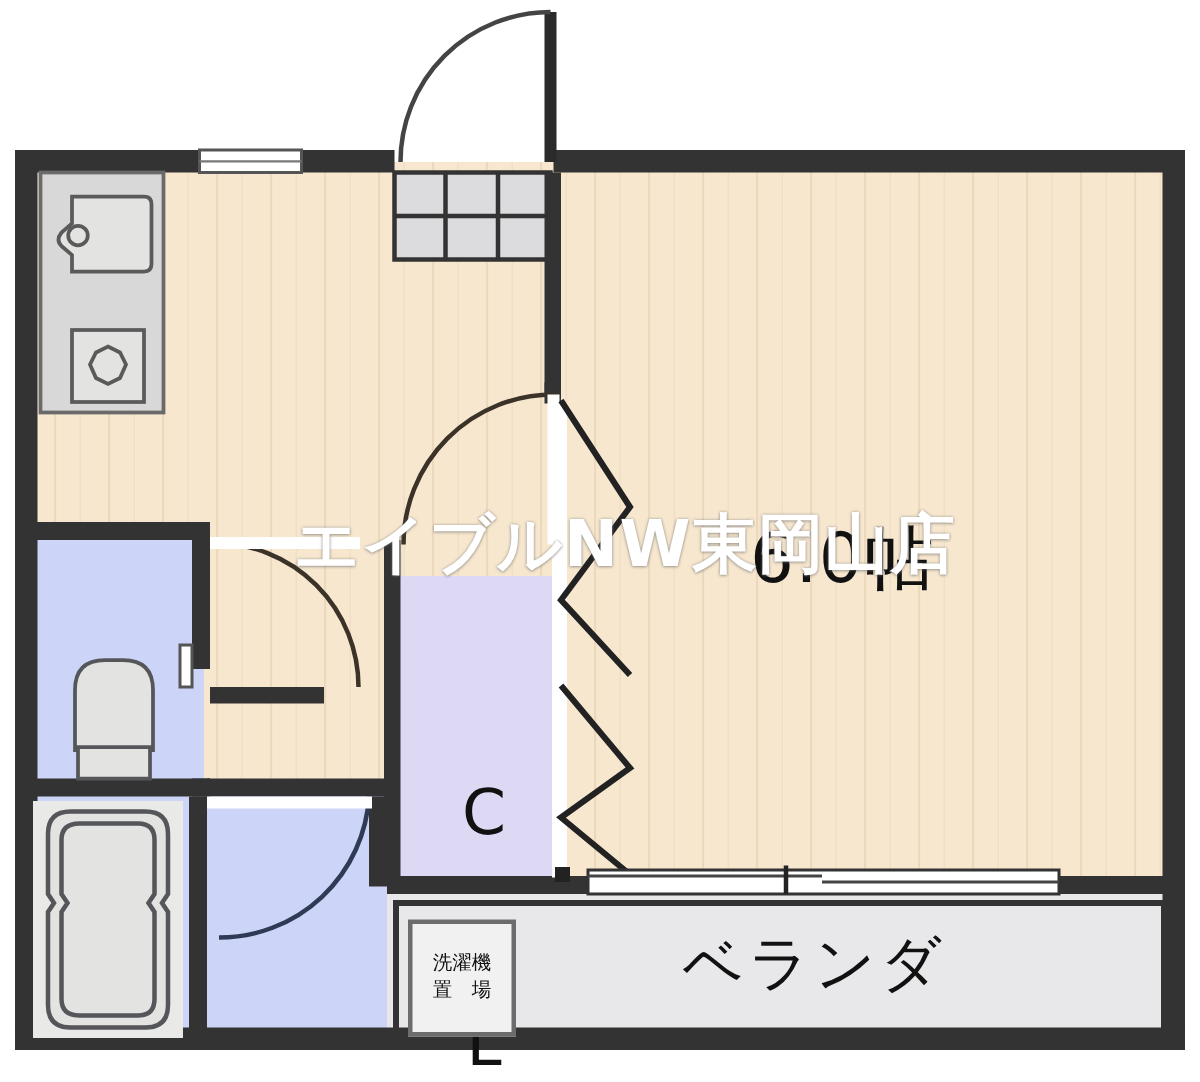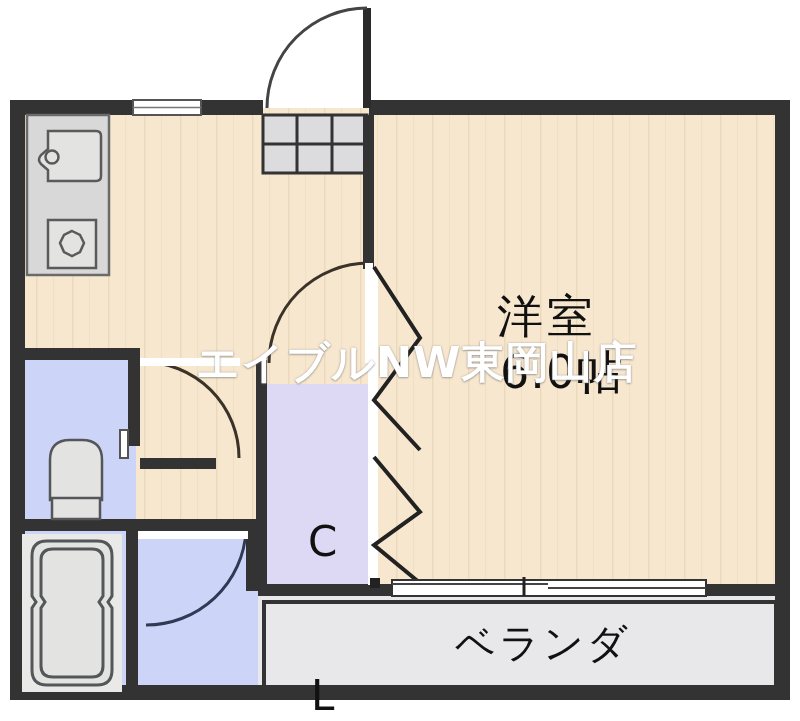--- a/index.html
+++ b/index.html
@@ -237,27 +237,32 @@
     </g>
 
     <g>
       <rect x="392" y="580" width="314" height="16" fill="#ffffff" stroke="#333333" stroke-width="2"></rect>
       <line x1="392" y1="584" x2="548" y2="584" stroke="#444" stroke-width="2"></line>
       <line x1="548" y1="588" x2="706" y2="588" stroke="#444" stroke-width="2"></line>
       <line x1="524" y1="577" x2="524" y2="596" stroke="#222" stroke-width="3"></line>
     </g>
   </svg>
 
-  <div class="lbl" id="label-bedroom">洋室</div>
 
   <div class="lbl" id="label-bedroom-size">6.0帖</div>
 
   <div class="lbl" id="label-cl">
     <div>C</div>
     <div>L</div>
   </div>
 
   <div class="lbl" id="label-veranda">ベランダ</div>
 
+  <div class="wm-box">
+    <div id="label-washer">
+      <div>洗濯機</div>
+      <div>置　場</div>
+    </div>
+  </div>
 
   <div id="watermark">エイブルNW東岡山店</div>
 
 </div>
 
 </body></html>

